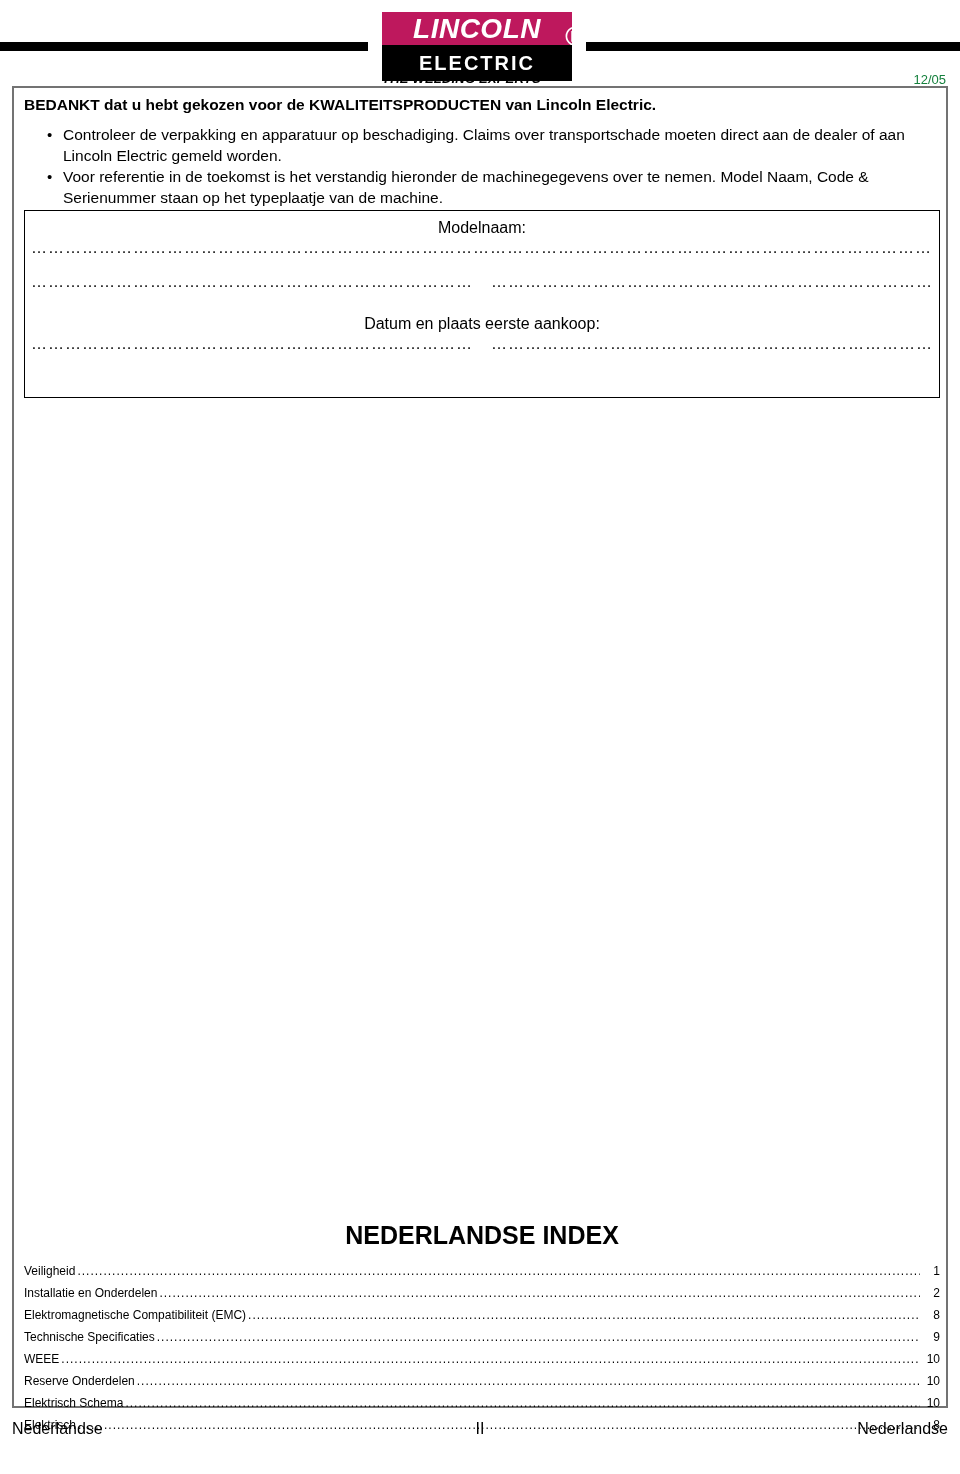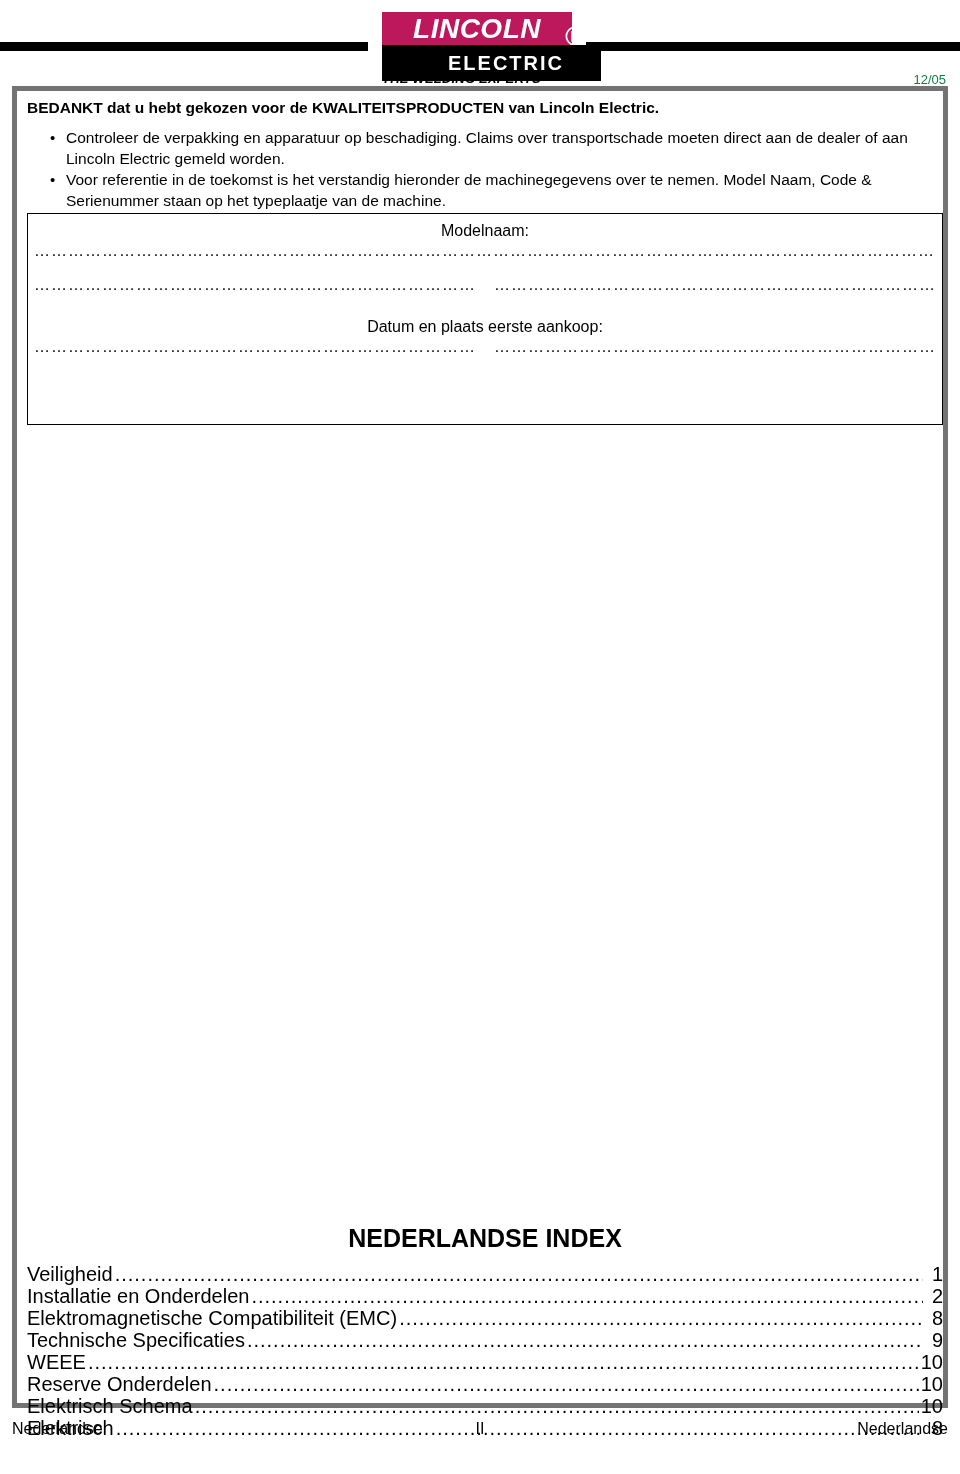--- a/index.html
+++ b/index.html
@@ -80,21 +80,20 @@
   }
   .logo-electric {
     position: absolute;
     left: 0; top: 33px;
     width: 190px;
     height: 36px;
     background: #000000;
     display: flex;
     align-items: center;
     justify-content: center;
-    padding-left: 29px;
   }
   .logo-electric span {
     font-family: "Liberation Sans", sans-serif;
     font-weight: bold;
     font-size: 20px;
     color: #ffffff;
     letter-spacing: 2px;
   }
   .logo-tagline {
     position: absolute;
@@ -118,21 +117,21 @@
     color: #15803d;
   }
 
   
   .main-box {
     position: absolute;
     left: 12px;
     top: 86px;
     width: 936px;
     height: 1322px;
-    border: 5px solid #737373;
+    border: 2px solid #737373;
     box-sizing: border-box;
   }
 
   .intro {
     position: absolute;
     left: 10px;
     top: 6px;
     width: 916px;
     font-size: 15.5px;
     line-height: 21px;
@@ -157,21 +156,21 @@
     top: 0;
     font-size: 15px;
   }
 
   
   .record-box {
     position: absolute;
     left: 10px;
     top: 122px;
     width: 916px;
-    height: 212px;
+    height: 188px;
     border: 1px solid #000000;
     box-sizing: border-box;
   }
   .record-label {
     text-align: center;
     font-size: 16px;
     line-height: 22px;
     margin-top: 6px;
   }
   .dots-row {
@@ -220,21 +219,21 @@
   }
   .toc {
     position: absolute;
     left: 10px;
     top: 1172px;
     width: 916px;
   }
   .toc-row {
     display: flex;
     align-items: flex-end;
-    font-size: 20px;
+    font-size: 12px;
     line-height: 22px;
     height: 22px;
     white-space: nowrap;
   }
   .toc-label { flex: 0 0 auto; }
   .toc-leader {
     flex: 1 1 auto;
     overflow: hidden;
     white-space: nowrap;
     letter-spacing: 1px;

